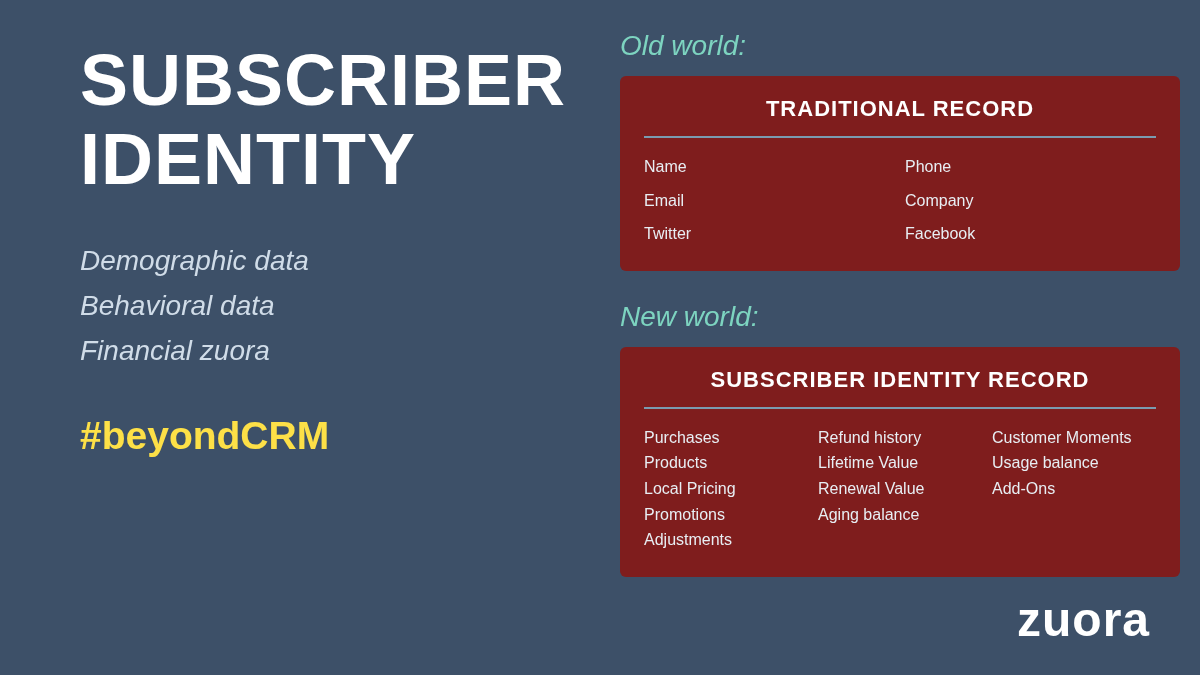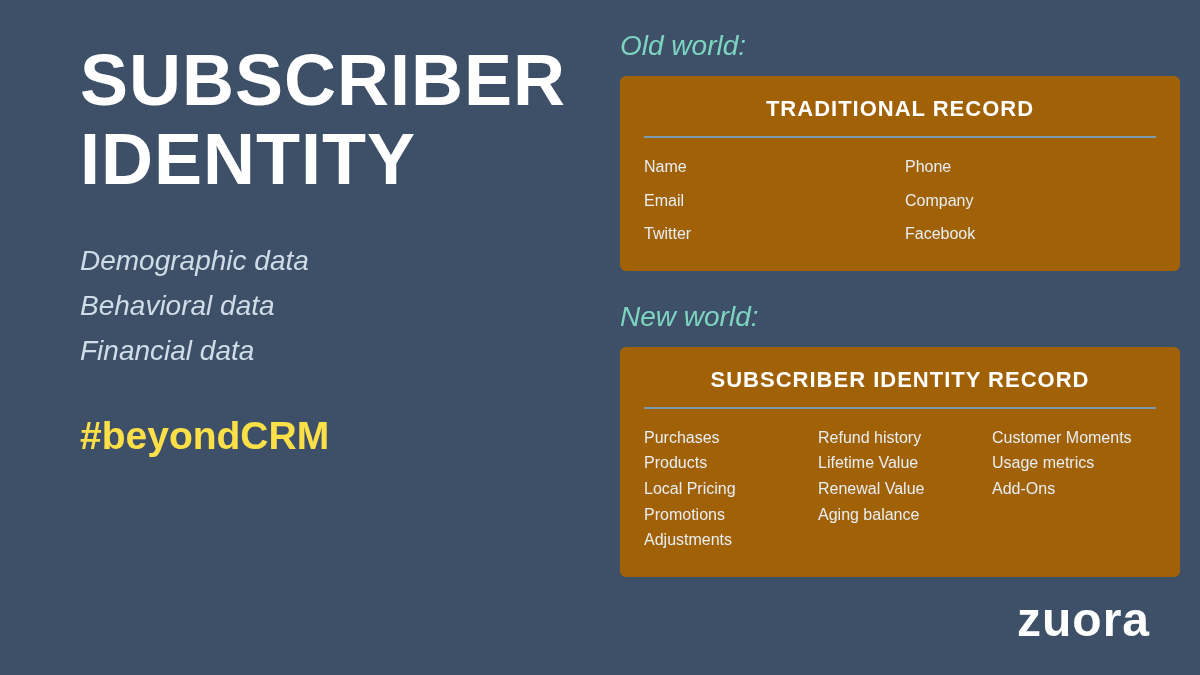--- a/index.html
+++ b/index.html
@@ -59,21 +59,21 @@
     }
 
     .section-label {
       font-size: 28px;
       font-style: italic;
       color: #7dd4c0;
       margin-bottom: 14px;
     }
 
     .record-box {
-      background-color: #a16207;
+      background-color: #7f1d1d;
       border-radius: 6px;
       padding: 20px 24px 24px 24px;
       margin-bottom: 30px;
     }
 
     .record-title {
       font-size: 22px;
       font-weight: 900;
       color: #ffffff;
       text-transform: uppercase;
@@ -123,21 +123,21 @@
 <body>
 
 <div class="left-panel">
   <div class="main-title">
     <span>SUBSCRIBER</span><br>
     <span>IDENTITY</span>
   </div>
   <div class="subtitle-list">
     <div class="subtitle-item">Demographic data</div>
     <div class="subtitle-item">Behavioral data</div>
-    <div class="subtitle-item">Financial data</div>
+    <div class="subtitle-item">Financial zuora</div>
   </div>
   <div class="hashtag">#beyondCRM</div>
 </div>
 
 <div class="right-panel">
 
   <div class="section-label">Old world:</div>
 
   <div class="record-box">
     <div class="record-title">TRADITIONAL RECORD</div>
@@ -166,21 +166,21 @@
         <div class="field-item">Adjustments</div>
       </div>
       <div>
         <div class="field-item">Refund history</div>
         <div class="field-item">Lifetime Value</div>
         <div class="field-item">Renewal Value</div>
         <div class="field-item">Aging balance</div>
       </div>
       <div>
         <div class="field-item">Customer Moments</div>
-        <div class="field-item">Usage metrics</div>
+        <div class="field-item">Usage balance</div>
         <div class="field-item">Add-Ons</div>
       </div>
     </div>
   </div>
 
 </div>
 
 <div class="zuora-logo">
   <span class="zuora-logo-text">zuora</span>
 </div>

